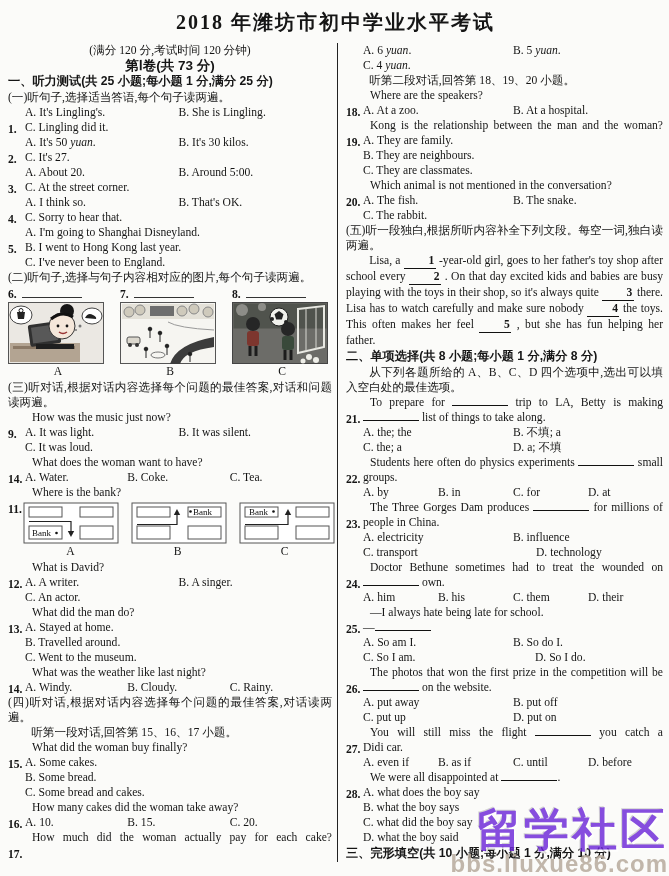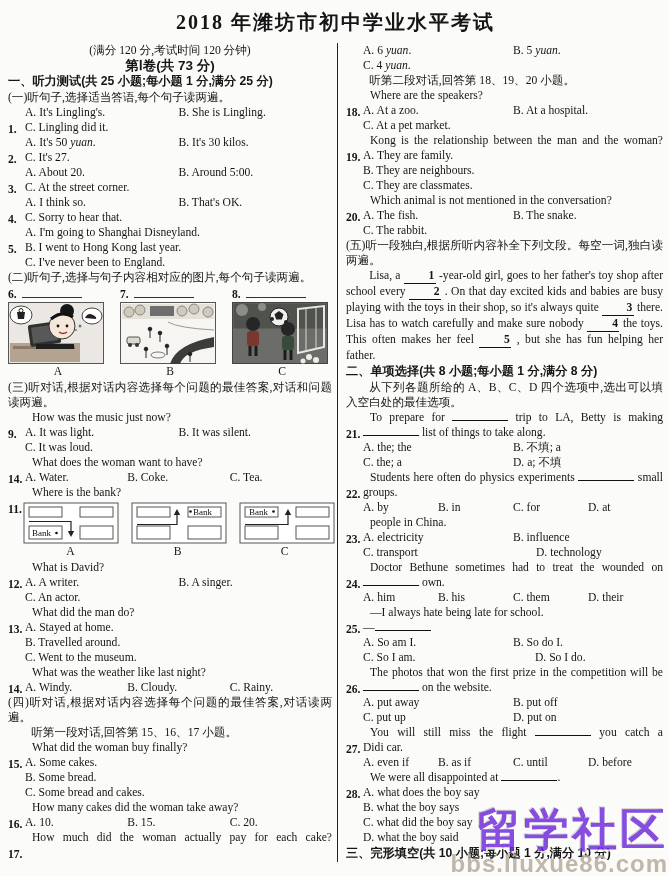--- a/index.html
+++ b/index.html
@@ -339,23 +339,20 @@
           </div>
         </div>
         <div class="inst ind">听第二段对话,回答第 18、19、20 小题。</div>
         <div class="q">
           <span class="qnum">18.</span>
           <div class="sline">Where are the speakers?</div>
           <div class="orow" style="grid-template-columns: repeat(2, 1fr);">
             <span class="opt">A. At a zoo.</span>
             <span class="opt">B. At a hospital.</span>
           </div>
-          <div class="orow" style="grid-template-columns: repeat(1, 1fr);">
-            <span class="opt">C. At a pet market.</span>
-          </div>
         </div>
         <div class="q">
           <span class="qnum">19.</span>
           <div class="sline full">Kong is the relationship between the man and the woman?</div>
           <div class="orow" style="grid-template-columns: repeat(1, 1fr);">
             <span class="opt">A. They are family.</span>
           </div>
           <div class="orow" style="grid-template-columns: repeat(1, 1fr);">
             <span class="opt">B. They are neighbours.</span>
           </div>
@@ -397,20 +394,21 @@
           <div class="sline">groups.</div>
           <div class="orow" style="grid-template-columns: repeat(4, 1fr);">
             <span class="opt">A. by</span>
             <span class="opt">B. in</span>
             <span class="opt">C. for</span>
             <span class="opt">D. at</span>
           </div>
         </div>
         <div class="q">
           <span class="qnum">23.</span>
+          <div class="sline full">The Three Gorges Dam produces <span class="blank"></span> for millions of</div>
           <div class="sline">people in China.</div>
           <div class="orow" style="grid-template-columns: repeat(2, 1fr);">
             <span class="opt">A. electricity</span>
             <span class="opt">B. influence</span>
           </div>
           <div class="orow" style="grid-template-columns: repeat(2, 1fr); gap: 46px;">
             <span class="opt">C. transport</span>
             <span class="opt">D. technology</span>
           </div>
         </div>

